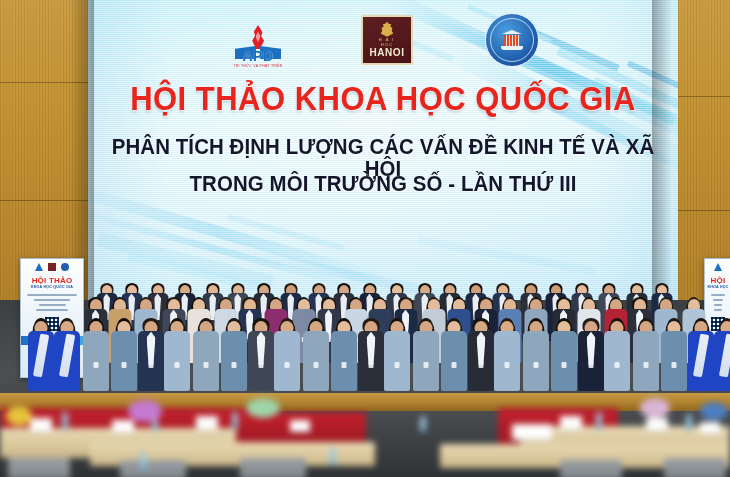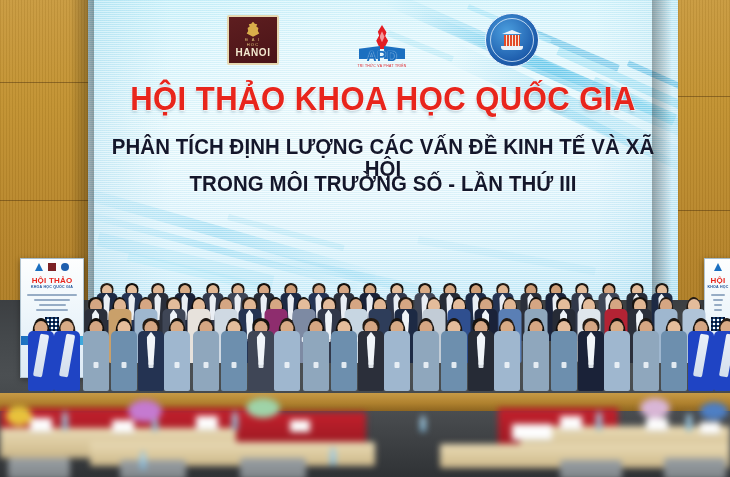--- a/index.html
+++ b/index.html
@@ -180,32 +180,32 @@
       <div class="bar" style="left:10px;top:232px;width:180px;height:14px;transform:rotate(14deg);opacity:.45"></div>
       <div class="bar lt" style="left:40px;top:252px;width:140px;height:9px;transform:rotate(13deg);opacity:.6"></div>
       <div class="bar" style="left:140px;top:214px;width:120px;height:6px;transform:rotate(15deg);opacity:.5"></div>
       <div class="ribbon" style="left:150px;top:246px;width:240px;height:10px;transform:rotate(12deg);opacity:.35"></div>
       <div class="bar" style="left:330px;top:236px;width:180px;height:8px;transform:rotate(10deg);opacity:.3"></div>
     </div>
 
     <div class="scan"></div>
 
     <div class="logos">
+      <div class="logo logo-apd">
+        <div class="apd-flame"></div>
+        <div class="apd-book"></div>
+        <div class="apd-word">APD</div>
+        <div class="apd-tag">TRI THỨC VÀ PHÁT TRIỂN</div>
+      </div>
+
       <div class="logo logo-hanoi">
         <div class="hn-crest"></div>
         <div class="hn-l1">Đ A I</div>
         <div class="hn-l2">HOC</div>
         <div class="hn-l3">HANOI</div>
-      </div>
-
-      <div class="logo logo-apd">
-        <div class="apd-flame"></div>
-        <div class="apd-book"></div>
-        <div class="apd-word">APD</div>
-        <div class="apd-tag">TRI THỨC VÀ PHÁT TRIỂN</div>
       </div>
 
       <div class="logo logo-seal">
         <div class="seal-core">
           <div class="seal-roof"></div>
             <div class="seal-cols"></div>
             <div class="seal-base"></div>
         </div>
       </div>
     </div>

